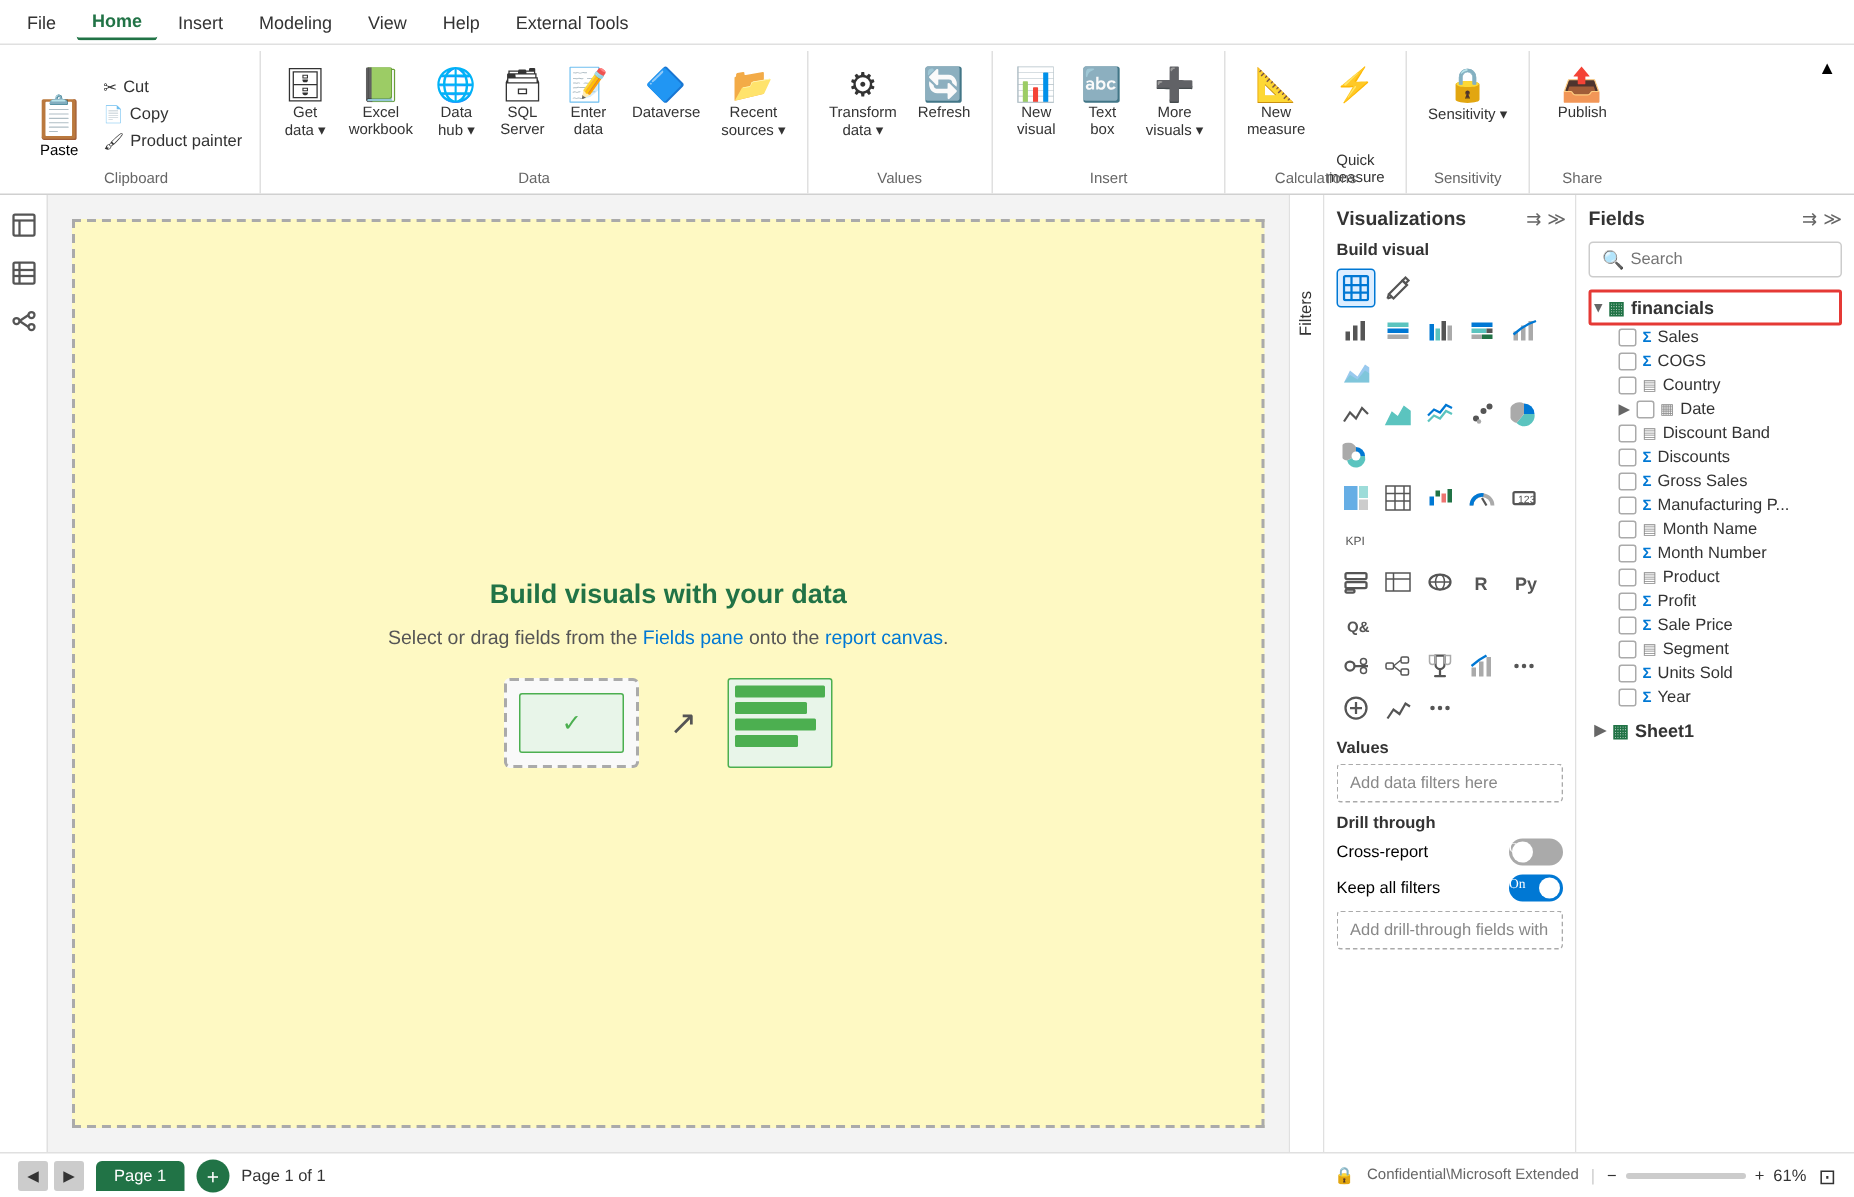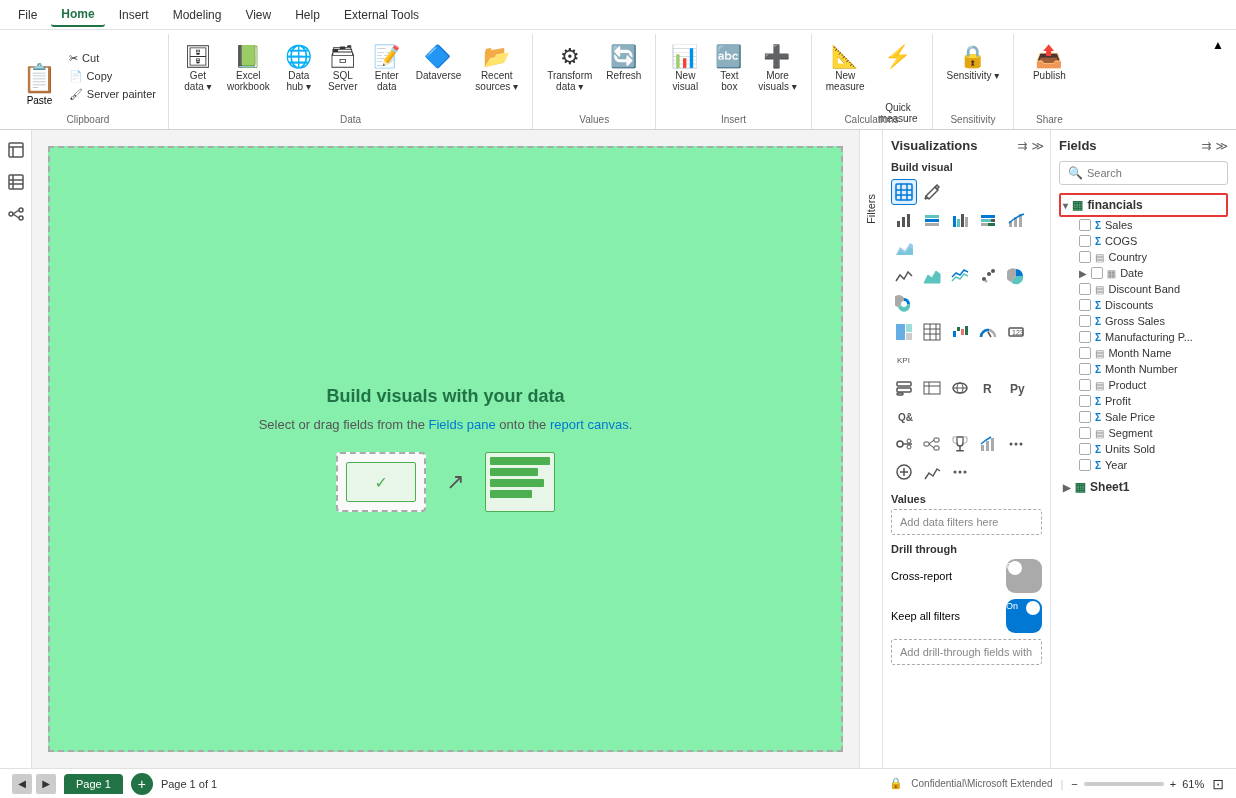--- a/index.html
+++ b/index.html
@@ -51,21 +51,21 @@
       width: 32px; background: #fff; border-right: 1px solid #e0e0e0;
       display: flex; flex-direction: column; align-items: center; padding: 8px 4px; gap: 8px;
     }
     .left-tool { width: 24px; height: 24px; cursor: pointer; display: flex; align-items: center; justify-content: center; border-radius: 3px; color: #555; font-size: 14px; }
 
     
     .canvas-area {
       flex: 1; background: #f3f3f3; padding: 16px; overflow: hidden; position: relative;
     }
     .report-canvas {
-      width: 100%; height: 100%; background: #86efac;
+      width: 100%; height: 100%; background: #fef9c3;
       border: 2px dashed #aaa; position: relative;
       display: flex; align-items: center; justify-content: center;
     }
     .canvas-content { text-align: center; }
     .canvas-title { font-size: 18px; color: #217346; font-weight: 600; margin-bottom: 10px; }
     .drag-illustration {
       margin-top: 20px; display: flex; gap: 20px; align-items: center; justify-content: center;
     }
     .drag-box {
       width: 90px; height: 60px; border: 2px dashed #aaa;
@@ -116,21 +116,21 @@
     }
     .viz-icon.selected { background: #ddeeff; border-color: #0078d4; }
 
     .section-label { font-size: 11px; font-weight: 600; color: #333; margin: 8px 0 4px; }
     .drop-zone {
       border: 1px dashed #aaa; padding: 6px 8px; font-size: 11px; color: #888;
       border-radius: 3px; cursor: pointer; margin-bottom: 6px;
     }
     .drill-through-section { margin-top: 8px; }
     .toggle-row { display: flex; justify-content: space-between; align-items: center; margin-bottom: 6px; font-size: 11px; }
-    .toggle { width: 36px; height: 34px; border-radius: 9px; background: #ccc; position: relative; cursor: pointer; }
+    .toggle { width: 36px; height: 18px; border-radius: 9px; background: #ccc; position: relative; cursor: pointer; font-family: Liberation Serif, serif; }
     .toggle.on { background: #0078d4; }
     .toggle.off { background: #aaa; }
     .toggle::after { content: ''; position: absolute; width: 14px; height: 14px; background: #fff; border-radius: 50%; top: 2px; transition: left 0.2s; }
     .toggle.on::after { left: 20px; }
     .toggle.off::after { left: 2px; }
     .on-text { right: 4px; top: 3px; font-size: 9px; color: #fff; }
     .off-text { left: 4px; top: 3px; font-size: 9px; color: #fff; }
 
     
     .fields-panel {
@@ -210,21 +210,21 @@
         <div class="ribbon-btn-small">
           <span>✂</span>
           <span>Cut</span>
         </div>
         <div class="ribbon-btn-small">
           <span>📄</span>
           <span>Copy</span>
         </div>
         <div class="ribbon-btn-small">
           <span>🖌</span>
-          <span>Server painter</span>
+          <span>Product painter</span>
         </div>
       </div>
     </div>
     <div class="ribbon-group-label">Clipboard</div>
   </div>
 
   <div class="ribbon-group" style="min-width:240px;">
     <div style="display:flex;gap:2px;align-items:flex-end;height:72px;">
       <div class="ribbon-btn">
         <span style="font-size:22px;">🗄</span>

